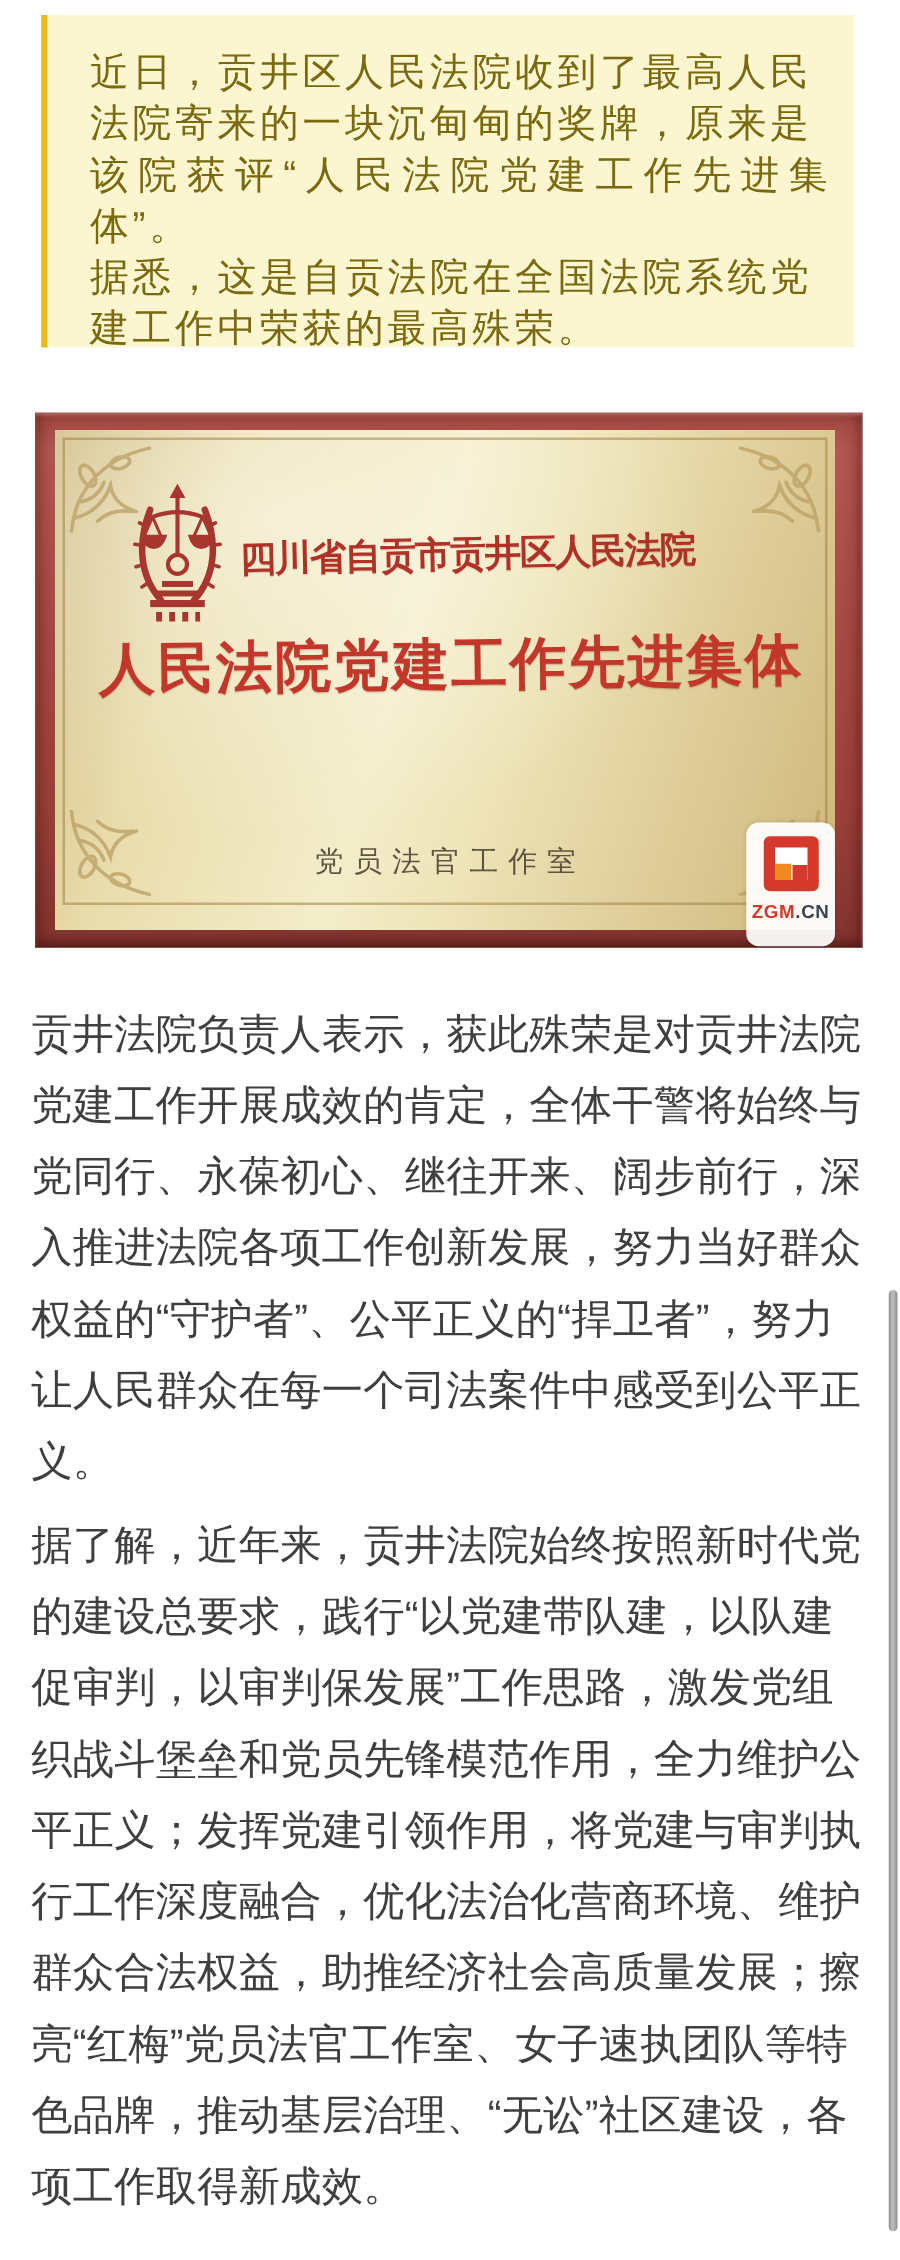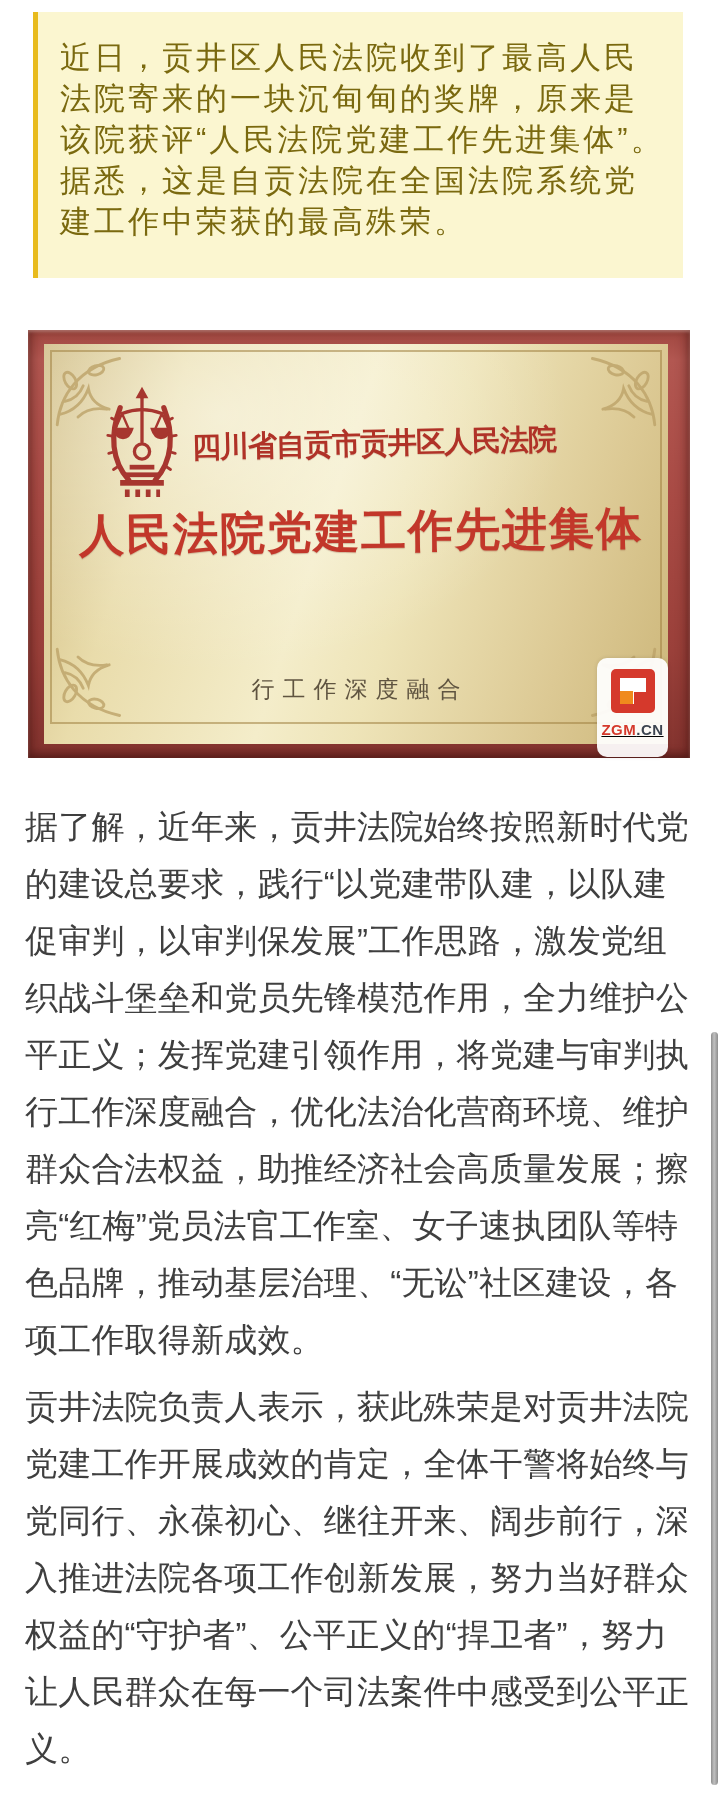--- a/index.html
+++ b/index.html
@@ -6,21 +6,21 @@
   html, body { background: #ffffff; }
   body {
     width: 720px; height: 1808px; position: relative; overflow: hidden;
     font-family: "Liberation Sans", sans-serif;
   }
 
   
   .summary-box {
     position: absolute; left: 33px; top: 12px; width: 650px; height: 266px;
     background: #fbf6d0; border-left: 5px solid #e8bb1d;
-    padding: 25px 18px 0 22px;
+    padding: 25px 18px 0 34px;
   }
   .summary-text {
     font-size: 31px; line-height: 41px; letter-spacing: 3px;
     color: #7a690f; white-space: pre-line; text-align: justify;
   }
 
   
   .photo {
     position: absolute; left: 28px; top: 330px; width: 662px; height: 428px;
   }
@@ -70,21 +70,21 @@
   .award-date {
     position: absolute; left: 0; right: 0; top: 330px; text-align: center;
     font-family: "Liberation Serif", serif;
     font-size: 23px; letter-spacing: 8px; text-indent: 8px; color: #5f5440;
   }
 
   
   .watermark {
     position: absolute; right: 22px; bottom: 1px; width: 71px; height: 99px;
     background: rgba(255,255,255,0.93); border-radius: 10px;
-    box-shadow: 0 0 4px rgba(0,0,0,0.12); text-align: center; text-decoration: underline;
+    box-shadow: 0 0 4px rgba(0,0,0,0.12); text-align: center;
   }
   .wm-logo { position: relative; width: 44px; height: 44px; margin: 11px auto 0;
     background: #d5392c; border-radius: 5px; }
   .wm-logo .wm-inner { position: absolute; left: 9px; top: 9px; width: 26px; height: 26px;
     background: #ffffff; }
   .wm-logo .wm-orange { position: absolute; left: 9px; top: 22px; width: 13px; height: 13px;
     background: #f08a1d; }
   .wm-logo .wm-corner { position: absolute; right: 9px; bottom: 9px; width: 12px; height: 12px;
     background: #d5392c; }
   .wm-text { margin-top: 8px; font-size: 15px; font-weight: bold; letter-spacing: 0.5px; }
@@ -168,49 +168,49 @@
         <path d="M50,46 h20 q-3,10 -10,10 q-7,0 -10,-10 z" fill="#a7362f" stroke-width="2"></path>
         <circle cx="40" cy="70" r="8" stroke-width="3.5"></circle>
         <rect x="27" y="84" width="26" height="5" fill="#a7362f" stroke="none"></rect>
         <rect x="22" y="92" width="36" height="5" fill="#a7362f" stroke="none"></rect>
         <rect x="17" y="100" width="46" height="6" fill="#a7362f" stroke="none"></rect>
         <path d="M22,110 h5 v8 h-5 z M33,110 h5 v8 h-5 z M44,110 h5 v8 h-5 z M55,110 h4 v8 h-4 z" fill="#a7362f" stroke="none"></path>
       </svg>
 
       <div class="court-name">四川省自贡市贡井区人民法院</div>
       <div class="award-title">人民法院党建工作先进集体</div>
-      <div class="award-date">行工作深度融合</div>
+      <div class="award-date">党员法官工作室</div>
     </div>
 
     <div class="watermark">
       <div class="wm-logo">
         <div class="wm-inner"></div>
         <div class="wm-orange"></div>
         <div class="wm-corner"></div>
       </div>
       <div class="wm-text">
         <span class="wm-brand">ZGM</span><span class="wm-domain">.CN</span>
       </div>
     </div>
   </div>
 </figure>
 
 <article class="article">
+  <p>贡井法院负责人表示，获此殊荣是对贡井法院
+党建工作开展成效的肯定，全体干警将始终与
+党同行、永葆初心、继往开来、阔步前行，深
+入推进法院各项工作创新发展，努力当好群众
+权益的“守护者”、公平正义的“捍卫者”，努力
+让人民群众在每一个司法案件中感受到公平正
+义。</p>
   <p>据了解，近年来，贡井法院始终按照新时代党
 的建设总要求，践行“以党建带队建，以队建
 促审判，以审判保发展”工作思路，激发党组
 织战斗堡垒和党员先锋模范作用，全力维护公
 平正义；发挥党建引领作用，将党建与审判执
 行工作深度融合，优化法治化营商环境、维护
 群众合法权益，助推经济社会高质量发展；擦
 亮“红梅”党员法官工作室、女子速执团队等特
 色品牌，推动基层治理、“无讼”社区建设，各
 项工作取得新成效。</p>
-  <p>贡井法院负责人表示，获此殊荣是对贡井法院
-党建工作开展成效的肯定，全体干警将始终与
-党同行、永葆初心、继往开来、阔步前行，深
-入推进法院各项工作创新发展，努力当好群众
-权益的“守护者”、公平正义的“捍卫者”，努力
-让人民群众在每一个司法案件中感受到公平正
-义。</p>
 </article>
 
 <div class="scroll-thumb"></div>
 
 </body></html>

